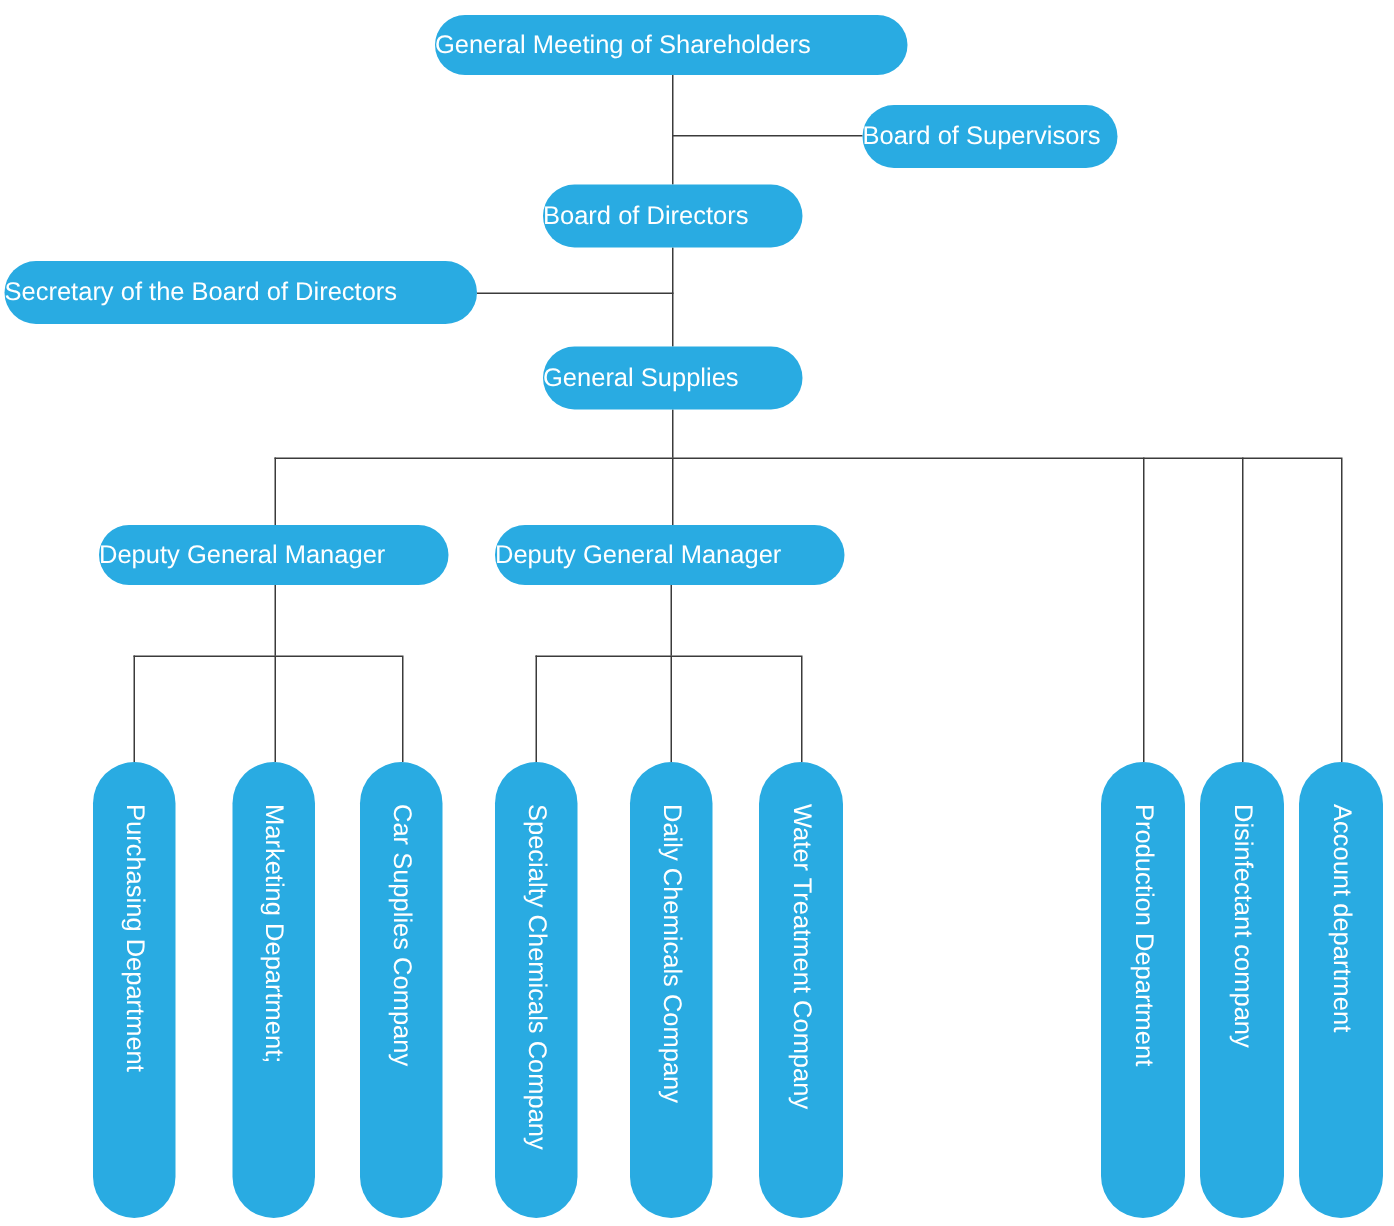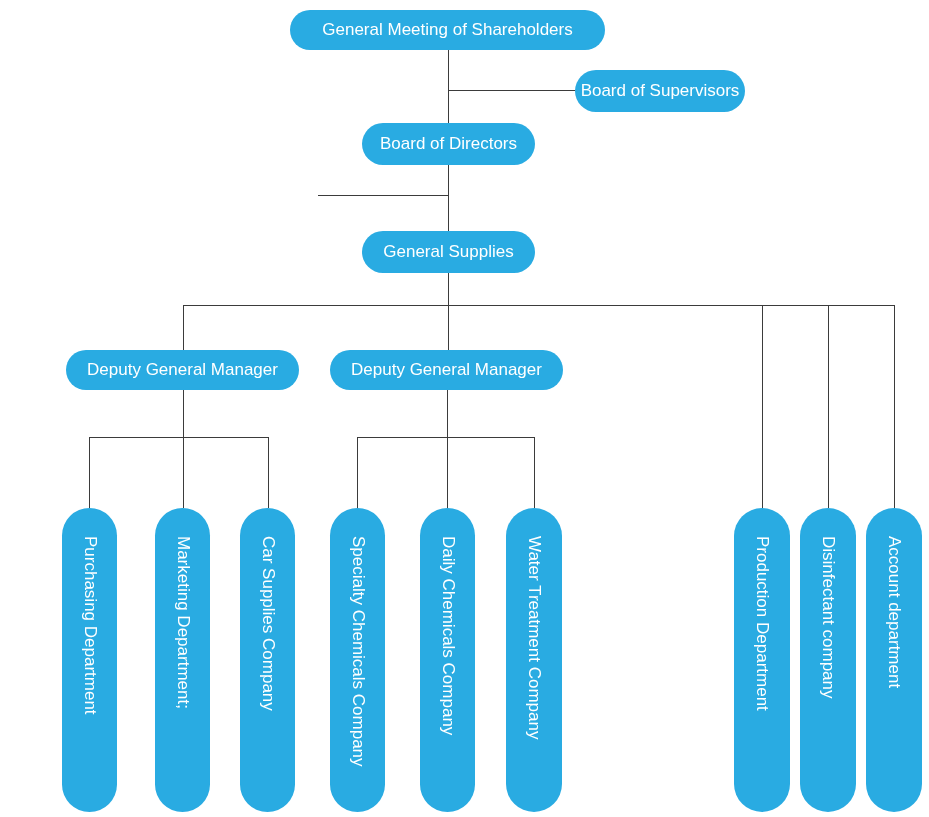--- a/index.html
+++ b/index.html
@@ -18,21 +18,20 @@
   .node {
     position: absolute;
     background: var(--node-fill, #29ABE2);
     color: var(--node-text, #FFFFFF);
     box-sizing: border-box;
   }
   .h-node {
     border-radius: 21px;
     display: flex;
     align-items: center;
-    justify-content: center;
     font-size: 17px;
     white-space: nowrap;
   }
   .v-node {
     border-radius: 28px;
     display: flex;
     align-items: flex-start;
     justify-content: center;
     padding-top: 28px;
     font-size: 17px;
@@ -78,20 +77,23 @@
 
   <div class="node h-node" style="left:290px; top:10px;  width:315px; height:40px;">
     <span>General Meeting of Shareholders</span>
   </div>
   <div class="node h-node" style="left:362px; top:123px; width:173px; height:42px;">
     <span>Board of Directors</span>
   </div>
   <div class="node h-node" style="left:575px; top:70px;  width:170px; height:42px;">
     <span>Board of Supervisors</span>
   </div>
+  <div class="node h-node" style="left:3px;   top:174px; width:315px; height:42px;">
+    <span>Secretary of the Board of Directors</span>
+  </div>
   <div class="node h-node" style="left:362px; top:231px; width:173px; height:42px;">
     <span>General Supplies</span>
   </div>
   <div class="node h-node" style="left:66px;  top:350px; width:233px; height:40px;">
     <span>Deputy General Manager</span>
   </div>
   <div class="node h-node" style="left:330px; top:350px; width:233px; height:40px;">
     <span>Deputy General Manager</span>
   </div>
 

